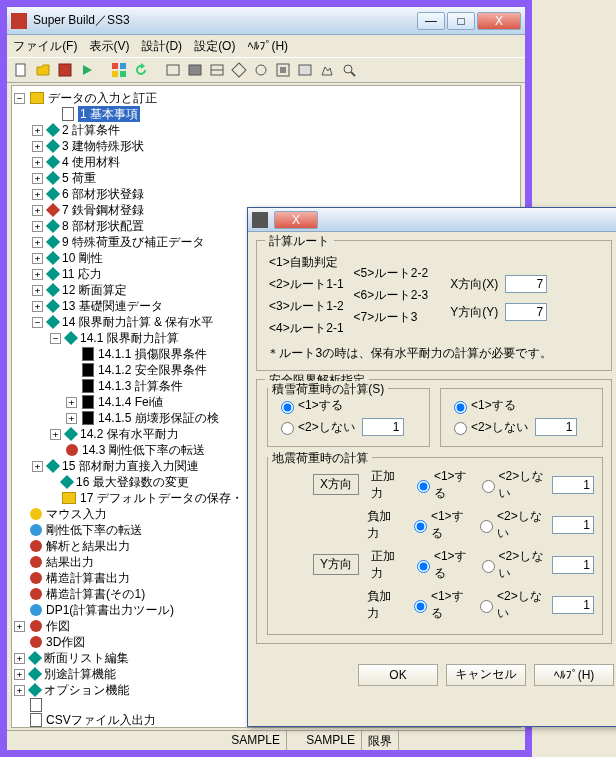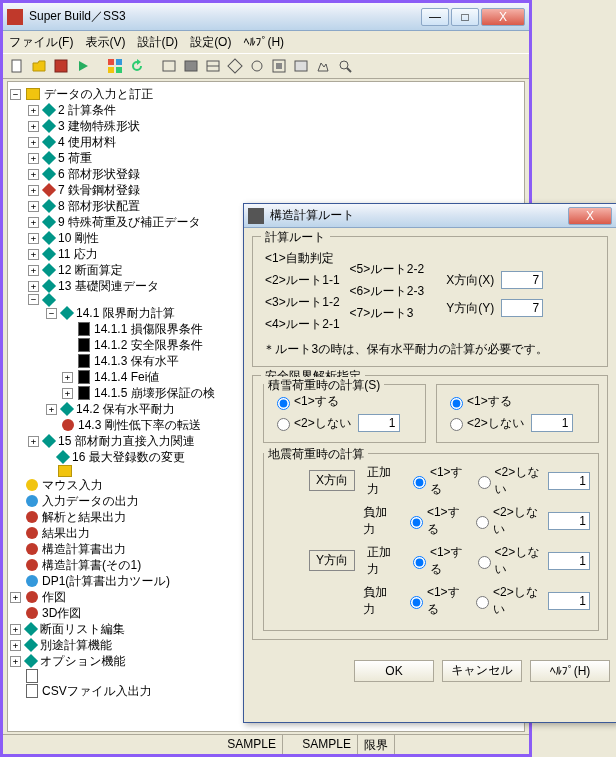--- a/index.html
+++ b/index.html
@@ -1,17 +1,17 @@
 <!DOCTYPE html>
 <html><head>
 <meta charset="utf-8">
 <style>
 * { box-sizing: border-box; }
 body { margin: 0; font-family: "MS UI Gothic", sans-serif; font-size: 12px; background: #ece9d8; }
-.window { width: 532px; height: 757px; border: 3px solid #8b5cf6; background: #ece9d8; position: relative; }
+.window { width: 532px; height: 757px; border: 7px solid #8b5cf6; background: #ece9d8; position: relative; }
 .titlebar { height: 28px; background: linear-gradient(#f5f7fc,#d7e4f2 50%,#bcd4ea); display: flex; align-items: center; padding: 0 4px; border-bottom: 1px solid #8ba7c7; }
 .titlebar .ticon { width: 16px; height: 16px; background: #c0392b; margin-right: 6px; }
 .titlebar .ttext { flex: 1; color: #000; }
 .winbtns { display: flex; gap: 2px; }
 .winbtn { width: 28px; height: 18px; border: 1px solid #8ba7c7; background: linear-gradient(#f5f9fd,#cfe3f6); border-radius: 2px; display:flex; align-items:center; justify-content:center; font-size:12px; }
 .winbtn.close { background: linear-gradient(#f5b1a7,#d95a4a); color:#fff; width:44px; }
 .menubar { height: 22px; display: flex; align-items: center; padding: 0 6px; gap: 12px; background:#ece9d8; }
 .menubar span { cursor: default; }
 .toolbar { height: 26px; border-top:1px solid #fff; border-bottom:1px solid #aca899; display:flex; align-items:center; padding:0 4px; gap:2px; background:#ece9d8;}
 .tb { width:20px; height:20px; display:flex; align-items:center; justify-content:center; }
@@ -160,20 +160,25 @@
       </div>
   </div>
 
   <div class="content">
     <div class="tree">
       <div class="tnode" style="padding-left:0">
           <span class="exp">−</span>
           <span class="foldericon"></span>
           <span>データの入力と訂正</span>
         </div>
+      <div class="tnode" style="padding-left:32px">
+          <span class="noexp"></span>
+          <span class="docicon"></span>
+          <span class="sel">1 基本事項</span>
+        </div>
       <div class="tnode" style="padding-left:18px">
           <span class="exp">+</span>
           <span class="diamond"></span>
           <span>2 計算条件</span>
         </div>
       <div class="tnode" style="padding-left:18px">
           <span class="exp">+</span>
           <span class="diamond"></span>
           <span>3 建物特殊形状</span>
         </div>
@@ -223,37 +228,38 @@
           <span>12 断面算定</span>
         </div>
       <div class="tnode" style="padding-left:18px">
           <span class="exp">+</span>
           <span class="diamond"></span>
           <span>13 基礎関連データ</span>
         </div>
       <div class="tnode" style="padding-left:18px">
           <span class="exp">−</span>
           <span class="diamond"></span>
+          <span>14 限界耐力計算 &amp; 保有水平</span>
         </div>
       <div class="tnode" style="padding-left:36px">
           <span class="exp">−</span>
           <span class="diamond"></span>
           <span>14.1 限界耐力計算</span>
         </div>
       <div class="tnode" style="padding-left:66px">
           <span class="docicon black"></span>
           <span>14.1.1 損傷限界条件</span>
         </div>
       <div class="tnode" style="padding-left:66px">
           <span class="docicon black"></span>
           <span>14.1.2 安全限界条件</span>
         </div>
       <div class="tnode" style="padding-left:66px">
           <span class="docicon black"></span>
-          <span>14.1.3 保有水平</span>
+          <span>14.1.3 計算条件</span>
         </div>
       <div class="tnode" style="padding-left:52px">
           <span class="exp">+</span>
           <span class="docicon black"></span>
           <span>14.1.4 Fei値</span>
         </div>
       <div class="tnode" style="padding-left:52px">
           <span class="exp">+</span>
           <span class="docicon black"></span>
           <span>14.1.5 崩壊形保証の検</span>
@@ -273,28 +279,29 @@
           <span>15 部材耐力直接入力関連</span>
         </div>
       <div class="tnode" style="padding-left:32px">
           <span class="noexp"></span>
           <span class="diamond"></span>
           <span>16 最大登録数の変更</span>
         </div>
       <div class="tnode" style="padding-left:32px">
           <span class="noexp"></span>
           <span class="foldericon"></span>
+          <span>17 デフォルトデータの保存・</span>
         </div>
       <div class="tnode" style="padding-left:14px">
           <span class="circleicon" style="background:#f1c40f"></span>
           <span>マウス入力</span>
         </div>
       <div class="tnode" style="padding-left:14px">
           <span class="circleicon" style="background:#3498db"></span>
-          <span>入力データの出力</span>
+          <span>剛性低下率の転送</span>
         </div>
       <div class="tnode" style="padding-left:14px">
           <span class="circleicon" style="background:#c0392b"></span>
           <span>解析と結果出力</span>
         </div>
       <div class="tnode" style="padding-left:14px">
           <span class="circleicon" style="background:#c0392b"></span>
           <span>結果出力</span>
         </div>
       <div class="tnode" style="padding-left:14px">
@@ -345,21 +352,20 @@
 
   <div class="statusbar">
     <div>SAMPLE</div>
     <div>SAMPLE</div>
     <div>限界</div>
   </div>
 
   <div class="dialog">
     <div class="titlebar">
       <div class="ticon" style="background:#555"></div>
-      <div class="ttext">構造計算ルート</div>
       <div class="winbtns">
           <div class="winbtn close">X</div>
         </div>
     </div>
     <div class="dlgbody">
 
       <div class="group">
         <div class="gtitle">計算ルート</div>
         <table class="routes">
             <tbody>

